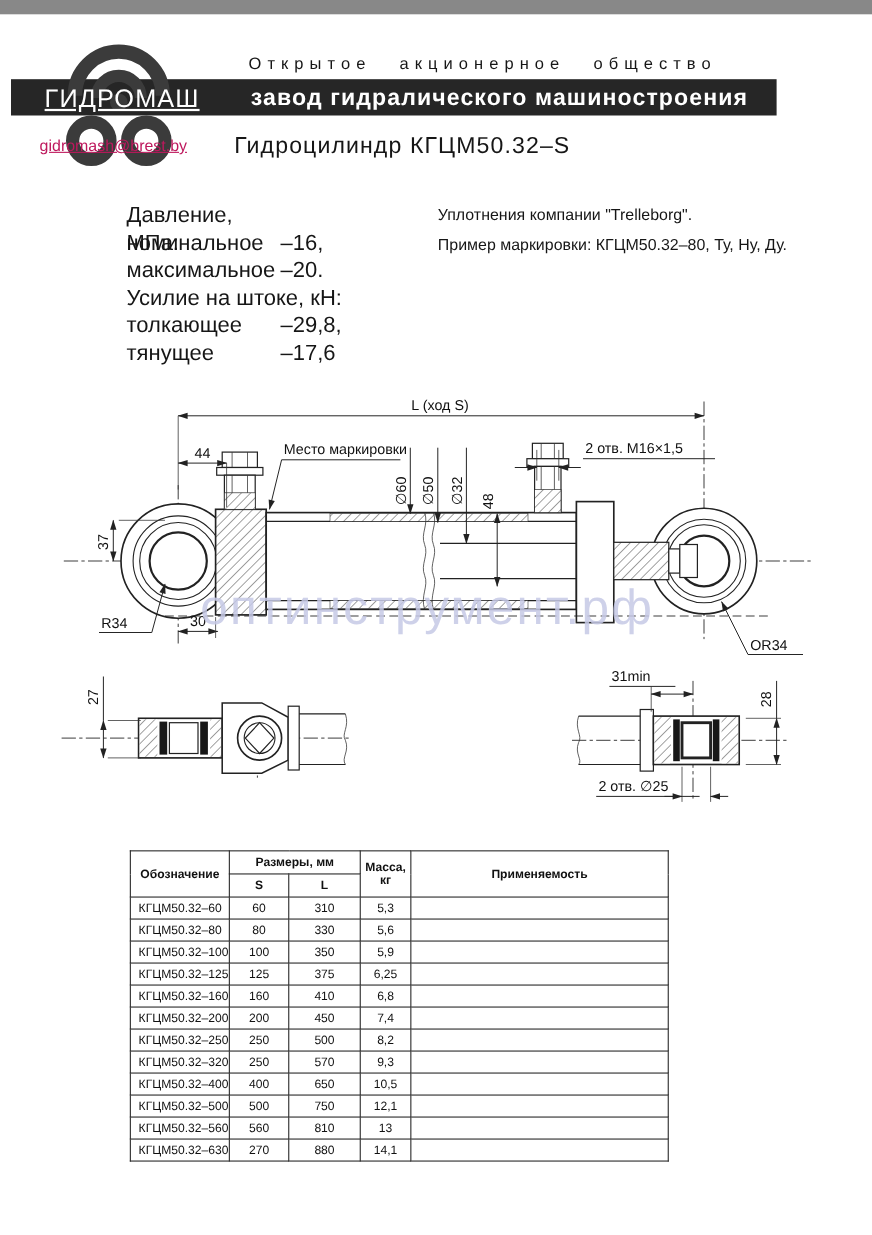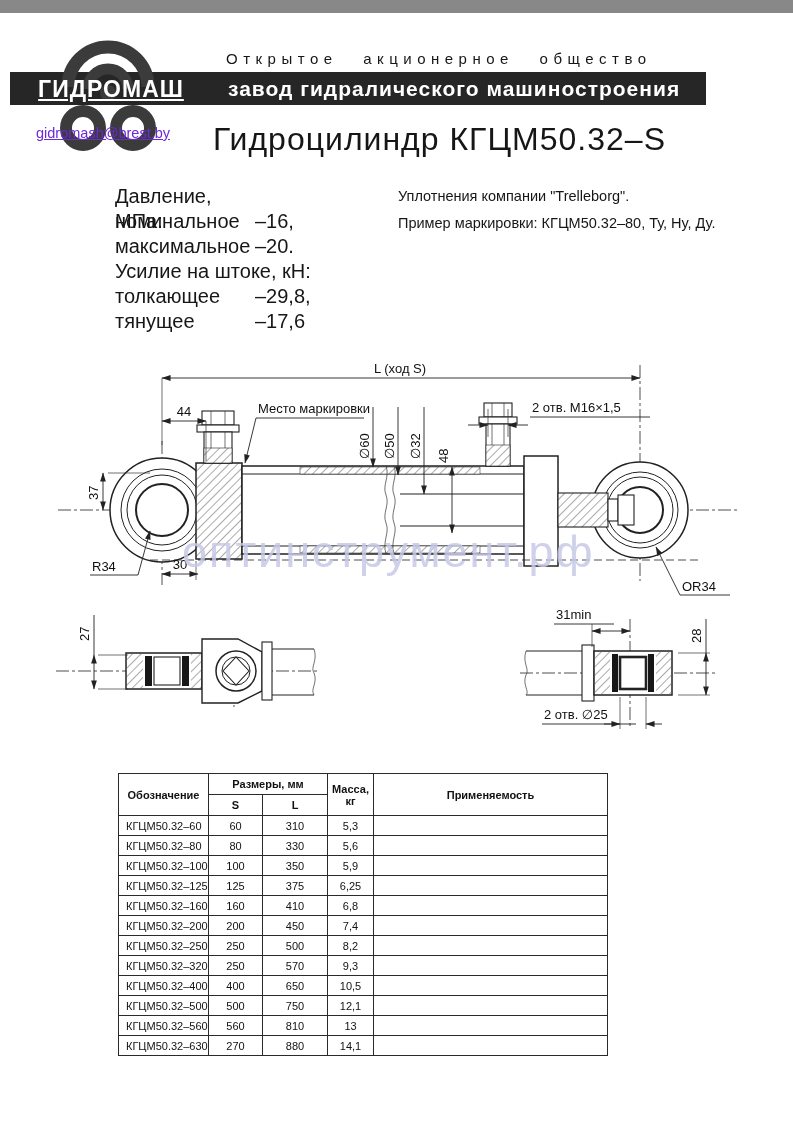--- a/index.html
+++ b/index.html
@@ -17,30 +17,30 @@
     position:absolute; left:10px; top:59px; width:696px; height:33px;
     background:#262626;
   }
   .org-bar span{
     position:absolute; left:218px; top:0; line-height:33px; color:#fff;
     font-size:21px; font-weight:bold; letter-spacing:1px; white-space:nowrap;
   }
   .logo-svg{position:absolute; left:20px; top:22px; z-index:2;}
   .logo-text{
     position:absolute; left:26px; top:63px; width:170px; z-index:3;
-    text-align:center; color:#fff; font-weight:bold; font-size:23px;
+    text-align:center; color:#fff; font-weight:normal; font-size:23px;
     letter-spacing:1px; text-decoration:underline; white-space:nowrap;
   }
   .email{
     position:absolute; left:36px; top:112px; font-size:14.5px;
-    color:#6d28d9; text-decoration:underline; z-index:3;
+    color:#be185d; text-decoration:underline; z-index:3;
   }
   .doc-title{
     position:absolute; left:213px; top:108px;
-    font-size:32px; font-weight:normal; letter-spacing:1px; white-space:nowrap;
+    font-size:21px; font-weight:normal; letter-spacing:1px; white-space:nowrap;
   }
   
   .specs{position:absolute; left:115px; top:171px; font-size:20px;}
   .specs .row{display:flex; height:25px; line-height:25px;}
   .specs .lbl{width:140px;}
   .notes{position:absolute; left:398px; top:170px; font-size:14.5px; line-height:27px; white-space:nowrap;}
   
   .drawing{position:absolute; left:0; top:340px;}
   .drawing text{font-family:"Liberation Sans", sans-serif; fill:#111; font-size:13px;}
   .drawing .wm{font-size:45px; fill:#c6c9e6; letter-spacing:2px; opacity:.85;}

